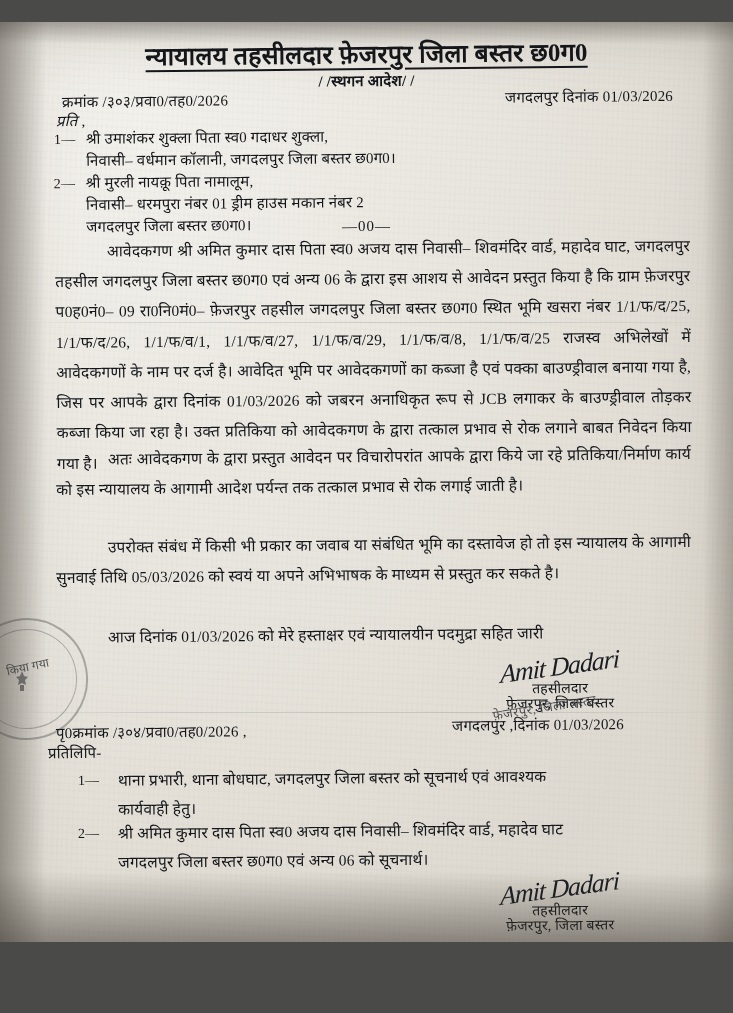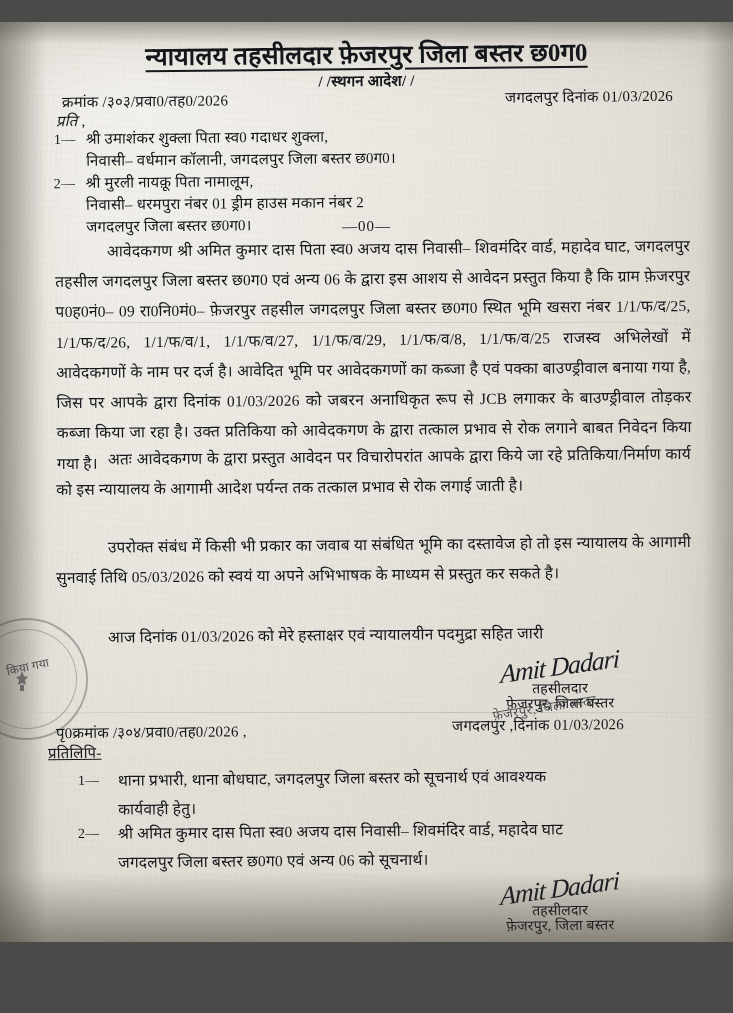--- a/index.html
+++ b/index.html
@@ -186,21 +186,20 @@
     display: flex;
     justify-content: space-between;
     font-size: 15px;
     transform: rotate(-0.6deg);
   }
   .pratilipi {
     position: absolute;
     top: 720px; left: 48px;
     font-size: 15px;
     transform: rotate(-0.6deg);
-    text-decoration: underline;
   }
 
   .copy-item {
     position: absolute;
     left: 118px;
     right: 52px;
     font-size: 15.5px;
     line-height: 1.85;
     transform: rotate(-0.55deg);
   }

